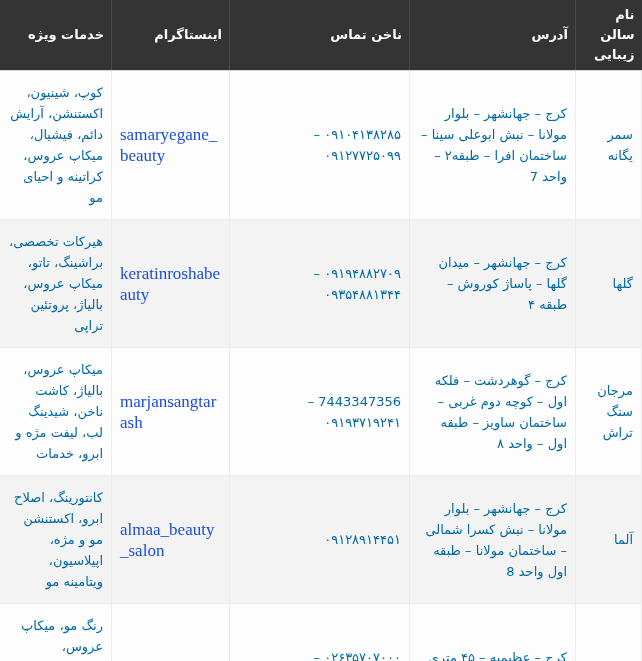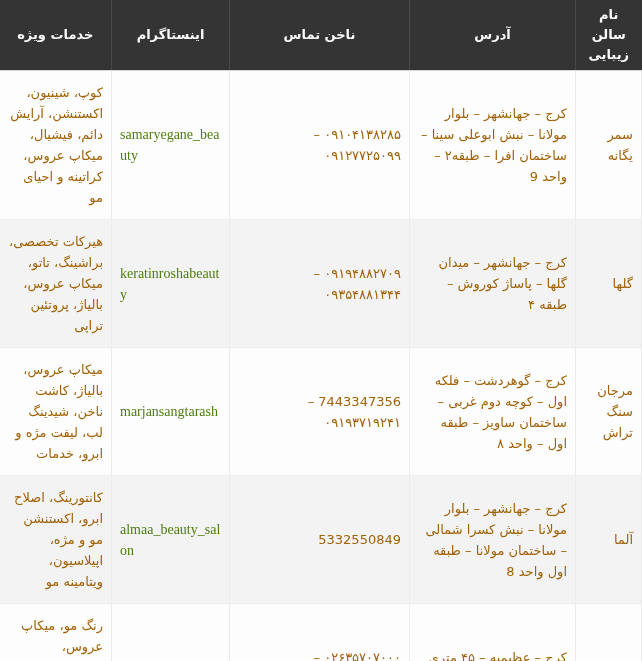--- a/index.html
+++ b/index.html
@@ -21,32 +21,32 @@
   col.c-phone    { width: 180px; }
   col.c-insta    { width: 118px; }
   col.c-services { width: 112px; }
 
   thead tr { height: 53px; }
   th {
     background: #343434;
     color: #fbfbfb;
     font-size: 13px;
     font-weight: bold;
-    text-align: center;
+    text-align: right;
     vertical-align: middle;
     padding: 5px 7px;
     line-height: 20px;
     border-left: 1px solid #4a4a4a;
     border-bottom: 1px solid #d7d7d7;
   }
   th:last-child { border-left: none; }
 
   td {
     font-size: 13px;
-    color: #a16207;
+    color: #0369a1;
     text-align: right;
     vertical-align: middle;
     padding: 11px 8px;
     line-height: 21px;
     border: 1px solid #ececec;
     border-top: 1px solid #e0e0e0;
     word-wrap: break-word;
   }
   tbody tr:nth-child(odd)  td { background: #fdfdfd; }
   tbody tr:nth-child(even) td { background: #f3f3f3; }
@@ -54,22 +54,22 @@
   tbody tr:nth-child(1) { height: 136px; }
   tbody tr:nth-child(2) { height: 105px; }
   tbody tr:nth-child(3) { height: 105px; }
   tbody tr:nth-child(4) { height: 86px; }
   tbody tr:nth-child(5) { height: 104px; }
   tbody tr:nth-child(6) { height: 86px; }
 
   td.cell-phone { white-space: pre-line; margin-top: 43px; }
   td.cell-instagram {
     font-family: "Liberation Serif", "DejaVu Serif", serif;
-    font-size: 14px;
-    color: #4d7c0f;
+    font-size: 17px;
+    color: #1d4ed8;
     direction: ltr;
     text-align: left;
   }
 </style>
 </head>
 <body>
 
 <table class="salon-table">
   <colgroup>
     <col class="c-name">
@@ -83,21 +83,21 @@
       <th>نام سالن زیبایی</th>
       <th>آدرس</th>
       <th>ناخن تماس</th>
       <th>اینستاگرام</th>
       <th>خدمات ویژه</th>
     </tr>
   </thead>
   <tbody>
     <tr>
       <td class="cell-name">سمر یگانه</td>
-      <td class="cell-address">کرج – جهانشهر – بلوار مولانا – نبش ابوعلی سینا – ساختمان افرا – طبقه۲ – واحد 9</td>
+      <td class="cell-address">کرج – جهانشهر – بلوار مولانا – نبش ابوعلی سینا – ساختمان افرا – طبقه۲ – واحد 7</td>
       <td class="cell-phone">۰۹۱۰۴۱۳۸۲۸۵ –
 ۰۹۱۲۷۷۲۵۰۹۹</td>
       <td class="cell-instagram">samaryegane_beauty</td>
       <td class="cell-services">کوپ، شینیون، اکستنشن، آرایش دائم، فیشیال، میکاپ عروس، کراتینه و احیای مو</td>
     </tr>
     <tr>
       <td class="cell-name">گلها</td>
       <td class="cell-address">کرج – جهانشهر – میدان گلها – پاساژ کوروش – طبقه ۴</td>
       <td class="cell-phone">۰۹۱۹۴۸۸۲۷۰۹ –
 ۰۹۳۵۴۸۸۱۳۴۴</td>
@@ -108,21 +108,21 @@
       <td class="cell-name">مرجان سنگ تراش</td>
       <td class="cell-address">کرج – گوهردشت – فلکه اول – کوچه دوم غربی – ساختمان ساویز – طبقه اول – واحد ۸</td>
       <td class="cell-phone">7443347356 –
 ۰۹۱۹۳۷۱۹۲۴۱</td>
       <td class="cell-instagram">marjansangtarash</td>
       <td class="cell-services">میکاپ عروس، بالیاژ، کاشت ناخن، شیدینگ لب، لیفت مژه و ابرو، خدمات</td>
     </tr>
     <tr>
       <td class="cell-name">آلما</td>
       <td class="cell-address">کرج – جهانشهر – بلوار مولانا – نبش کسرا شمالی – ساختمان مولانا – طبقه اول واحد 8</td>
-      <td class="cell-phone">5332550849</td>
+      <td class="cell-phone">۰۹۱۲۸۹۱۴۴۵۱</td>
       <td class="cell-instagram">almaa_beauty_salon</td>
       <td class="cell-services">کانتورینگ، اصلاح ابرو، اکستنشن مو و مژه، اپیلاسیون، ویتامینه مو</td>
     </tr>
     <tr>
       <td class="cell-name">سرزمین زیبایی</td>
       <td class="cell-address">کرج – عظیمیه – ۴۵ متری کاج – بین ندا و پامچال جنوبی – پلاک ۲۶۱</td>
       <td class="cell-phone">۰۲۶۳۵۷۰۷۰۰۰ –
 ۰۲۶۳۲۵۱۰۷۸۴ –
 ۰۹۱۲۹۶۱۲۱۷۷</td>
       <td class="cell-instagram">beautylandmiddleeast</td>

